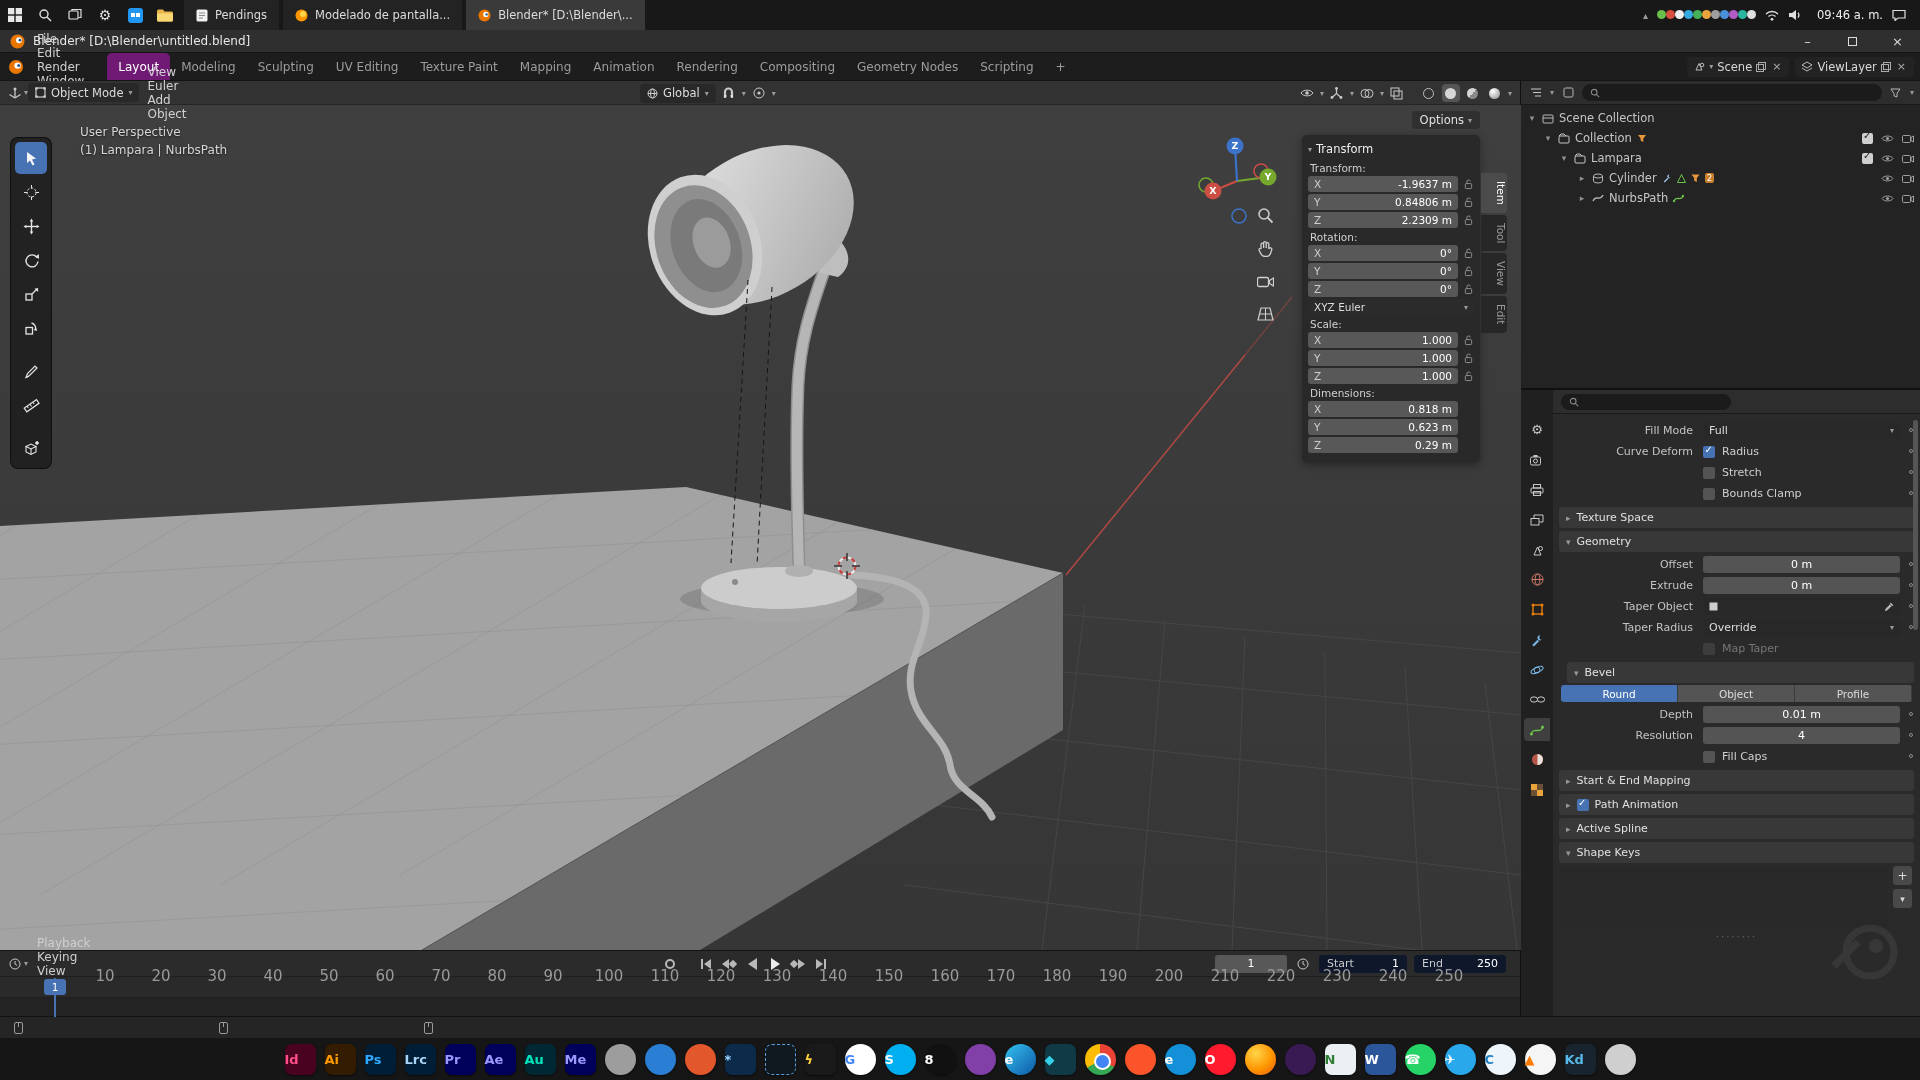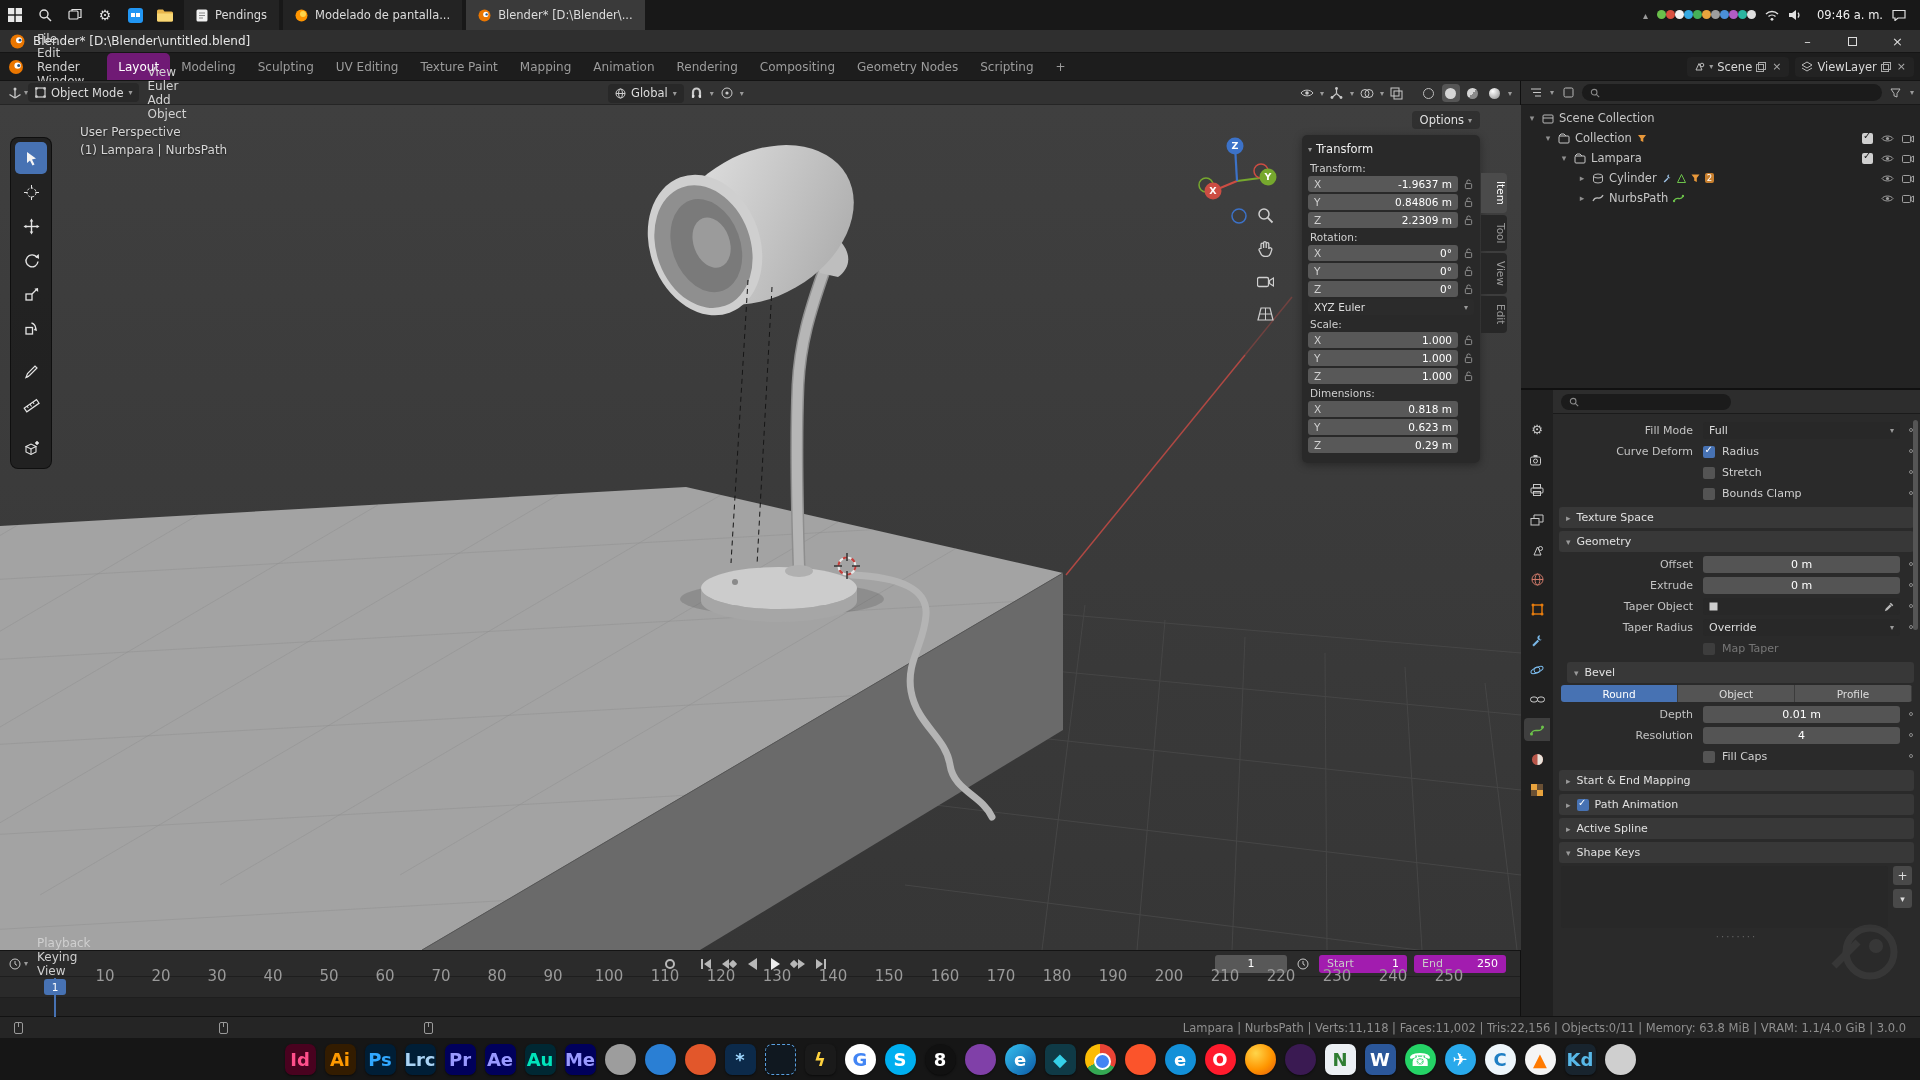--- a/index.html
+++ b/index.html
@@ -110,36 +110,36 @@
 .tri{width:0;height:0;border-style:solid}
 .tri.l{border-width:5px 7px 5px 0;border-color:transparent #b8b8b8 transparent transparent}
 .tri.r{border-width:5px 0 5px 7px;border-color:transparent transparent transparent #b8b8b8}
 .tri.big.r{border-width:6px 0 6px 9px;border-color:transparent transparent transparent #ececec}
 .tri.big.l{border-width:6px 9px 6px 0;border-color:transparent #b8b8b8 transparent transparent}
 .vbar{width:2px;height:10px;background:#b8b8b8}
 .kdia{width:6px;height:6px;background:#b8b8b8;transform:rotate(45deg);border-radius:1px}
 .ring{width:10px;height:10px;border:2px solid #b8b8b8;border-radius:50%}
 #tl-right{margin-left:auto;display:flex;align-items:center;gap:7px;padding-right:8px}
 .tl-field{background:#585858;border-radius:3px;height:18px;display:flex;align-items:center;justify-content:center;color:#fff;font-size:11px}
-.tl-pill{background:#a21caf;border-radius:3px;height:18px;display:flex;align-items:center;gap:16px;padding:0 8px;font-size:11px;color:#c9c9c9}
+.tl-pill{background:#0f172a;border-radius:3px;height:18px;display:flex;align-items:center;gap:16px;padding:0 8px;font-size:11px;color:#c9c9c9}
 .tl-pill b{color:#fff;font-weight:normal;margin-left:auto}
 #tl-ruler{position:relative;height:21px;background:#2a2a2a;border-bottom:1px solid #1e1e1e}
 .frame-num{position:absolute;bottom:12px;transform:translateX(-50%);font-size:15px;color:#9a9a9a}
 #tl-track{position:relative;height:18px;background:#232323}
 #playhead-chip{position:absolute;left:44px;top:2px;width:22px;height:16px;background:#4772b3;border-radius:3px;color:#fff;font-size:10.5px;display:flex;align-items:center;justify-content:center;z-index:5}
 #playhead-line{position:absolute;left:54px;top:0;width:2px;height:39px;background:#4772b3;z-index:4}
 
 #statusbar{position:absolute;left:0;top:1016px;width:1920px;height:22px;background:#252525;border-top:1px solid #121212;display:flex;align-items:center;color:#8f8f8f;font-size:11.5px}
 #statusbar .stext{margin-left:auto;padding-right:14px}
 .stico{margin-left:14px;color:#9a9a9a}
 .stico:nth-child(2){margin-left:196px}
 .stico:nth-child(3){margin-left:196px}
 
 #dock{position:absolute;left:0;top:1038px;width:1920px;height:42px;background:#161616;display:flex;align-items:center;justify-content:center;gap:9px}
-.dock-icon{width:31px;height:31px;border-radius:7px;display:flex;align-items:center;justify-content:center;font-weight:bold;font-size:18px;box-shadow:0 1px 2px rgba(0,0,0,.5)}
+.dock-icon{width:31px;height:31px;border-radius:7px;display:flex;align-items:center;justify-content:flex-start;font-weight:bold;font-size:13px;box-shadow:0 1px 2px rgba(0,0,0,.5)}
 .dock-icon.circle{border-radius:50%}
 .dock-icon.dashed{border:1.5px dashed #5aa0e0}
 .dock-icon.chrome{background:conic-gradient(#ea4335 0 33%,#34a853 0 66%,#fbbc05 0 100%);position:relative}
 .dock-icon.chrome::after{content:"";position:absolute;left:9px;top:9px;width:13px;height:13px;background:#4285f4;border:2.5px solid #fff;border-radius:50%}
 .dock-icon.firefox{background:radial-gradient(circle at 35% 30%,#ffd54a,#ff9500 55%,#e3560e)}
 .dock-icon.edge{background:linear-gradient(135deg,#35c1f1,#0c59a4)}
 </style>
 </head>
 <body>
 
@@ -344,21 +344,21 @@
       <span>Object Mode</span>
       <span class="chev">▾</span>
     </span>
     <span>
         <span class="vp-menu">View</span>
         <span class="vp-menu">Euler</span>
         <span class="vp-menu">Add</span>
         <span class="vp-menu">Object</span>
       </span>
 
-    <span class="hgrp" style="left:608px">
+    <span class="hgrp" style="left:640px">
       <span class="pill">
         <span>
             <svg width="11" height="11">
               <circle cx="5.5" cy="5.5" r="4.5" fill="none" stroke="#ccc"></circle>
               <ellipse cx="5.5" cy="5.5" rx="2" ry="4.5" fill="none" stroke="#ccc"></ellipse>
               <line x1="1" y1="5.5" x2="10" y2="5.5" stroke="#ccc"></line>
             </svg>
           </span>
         <span>Global</span>
           <span class="chev">▾</span>
@@ -1306,21 +1306,20 @@
         <rect x="0.5" y="0.5" width="8" height="11" rx="1.5" fill="none" stroke="currentColor"></rect>
         <line x1="4.5" y1="0.5" x2="4.5" y2="5" stroke="currentColor"></line>
       </svg>
     </span>
   <span class="stico">
       <svg width="9" height="12">
         <rect x="0.5" y="0.5" width="8" height="11" rx="1.5" fill="none" stroke="currentColor"></rect>
         <line x1="4.5" y1="0.5" x2="4.5" y2="5" stroke="currentColor"></line>
       </svg>
     </span>
-  <span class="stext">Lampara | NurbsPath | Verts:11,118 | Faces:11,002 | Tris:22,156 | Objects:0/11 | Memory: 63.8 MiB | VRAM: 1.1/4.0 GiB | 3.0.0</span>
 </div>
 
 <div id="dock">
   <div class="dock-icon square" style="background: rgb(73, 2, 31); color: rgb(255, 79, 139);">
       <span>Id</span>
     </div>
 
   <div class="dock-icon square" style="background: rgb(51, 28, 0); color: rgb(255, 154, 0);">
       <span>Ai</span>
     </div>

